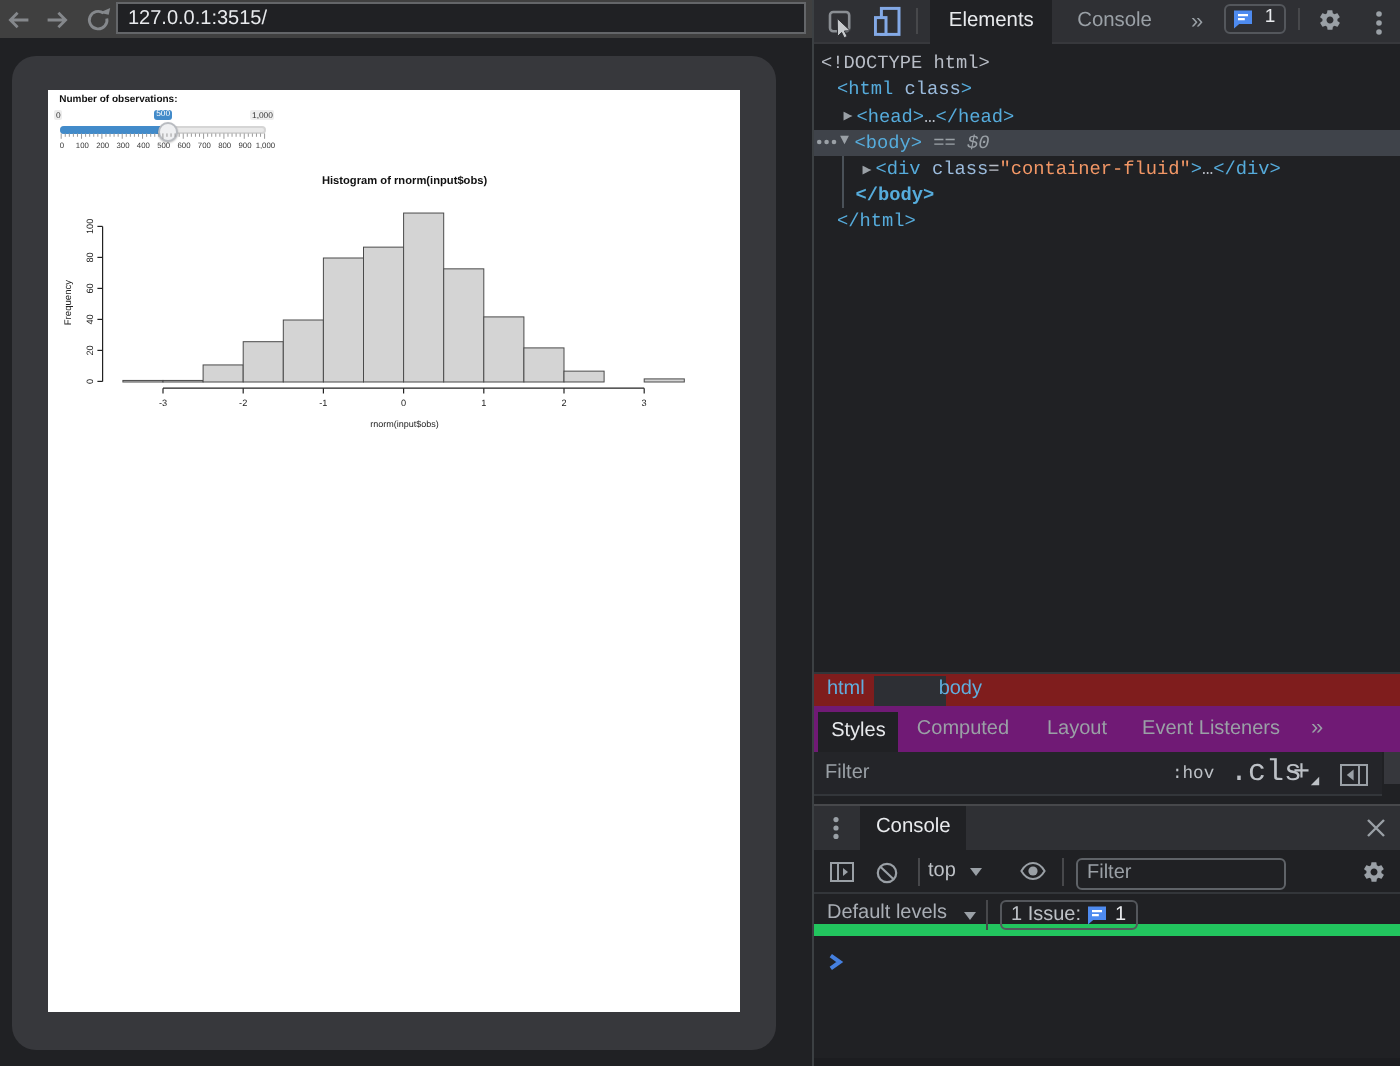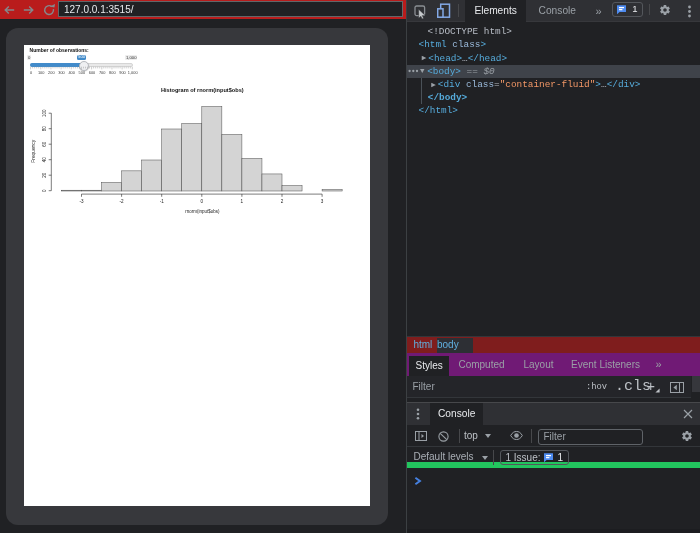--- a/index.html
+++ b/index.html
@@ -9,21 +9,21 @@
   .mono { font-family:"Liberation Mono", monospace; }
   #tree .row { height:13.2px; line-height:13.2px; white-space:pre; }
   #tree i { font-style:normal; color:#56acdc; }
   #tree u { text-decoration:none; color:#9bbbdc; }
   #tree o { color:#f29766; }
   #tree .tw { font-weight:normal; color:#9aa0a6; font-size:7.5px; display:inline-block; width:6.5px; vertical-align:0.5px; }
 </style>
 </head>
 <body>
 
-<div class="abs" id="btoolbar" style="left:0;top:0;width:406px;height:19px;background:#b91c1c;">
+<div class="abs" id="btoolbar" style="left:0;top:0;width:406px;height:19px;background:#404040;">
   <svg class="abs" style="left:2px;top:3px;" width="56" height="14" viewBox="0 0 56 14">
     <g stroke="#85888c" stroke-width="1.4" fill="none">
       <path d="M12.2 7 H3 M6.8 3.4 L3.2 7 L6.8 10.6"></path>
       <path d="M21.8 7 H31 M27.2 3.4 L30.8 7 L27.2 10.6"></path>
     </g>
     <g stroke="#85888c" stroke-width="1.4" fill="none">
       <path d="M49.8 3.6 A 4.4 4.4 0 1 0 51.4 6.2"></path>
     </g>
     <path d="M47.8 3.9 L52.6 3.9 L52.6 0.4 Z" fill="#85888c" transform="rotate(12 50 3)"></path>
   </svg>
@@ -194,41 +194,41 @@
     <svg class="abs" style="left:280px;top:4.5px;" width="5" height="13" viewBox="0 0 5 13">
       <circle cx="2.5" cy="2" r="1.4" fill="#9aa0a6"></circle>
         <circle cx="2.5" cy="6.5" r="1.4" fill="#9aa0a6"></circle>
         <circle cx="2.5" cy="11" r="1.4" fill="#9aa0a6"></circle>
     </svg>
   </div>
 
   <div class="abs mono" id="tree" style="left:0;top:22px;width:293.5px;height:314px;font-size:9.4px;color:#b8bdc6;">
     <div class="abs" style="left:0;top:43px;width:293.5px;height:13.2px;background:#3f434a;"></div>
     <div class="abs" style="left:14.5px;top:56.4px;width:1px;height:25.4px;background:#4a5158;"></div>
-    <div class="abs row" style="left:21px;top:3.2px;">&lt;!DOCTYPE html&gt;</div>
+    <div class="abs row" style="left:4px;top:3.2px;">&lt;!DOCTYPE html&gt;</div>
     <div class="abs row" style="left:12px;top:16.4px;"><i>&lt;html </i><u>class</u><i>&gt;</i></div>
     <div class="abs row" style="left:15.3px;top:29.6px;"><b class="tw">▶</b><i>&lt;head&gt;</i>…<i>&lt;/head&gt;</i></div>
     <div class="abs row" style="left:0;top:42.8px;width:100%;">
       <svg class="abs" style="left:1px;top:4.7px;" width="11" height="4" viewBox="0 0 11 4">
           <circle cx="1.6" cy="2" r="1.15" fill="#9aa0a6"></circle>
           <circle cx="5.3" cy="2" r="1.15" fill="#9aa0a6"></circle>
           <circle cx="9" cy="2" r="1.15" fill="#9aa0a6"></circle>
         </svg>
       <b class="tw abs" style="left:13.5px;top:0;">▼</b>
       <span class="abs" style="left:20.7px;top:0;"><i>&lt;body&gt;</i> <span style="color:#9aa0a6;font-style:italic;">== $0</span></span>
     </div>
     <div class="abs row" style="left:24.8px;top:56px;"><b class="tw">▶</b><i>&lt;div </i><u>class</u><span style="color:#b8bdc6;">=</span><o>"container-fluid"</o><i>&gt;</i>…<i>&lt;/div&gt;</i></div>
     <div class="abs row" style="left:21.3px;top:69.2px;font-weight:bold;"><i>&lt;/body&gt;</i></div>
     <div class="abs row" style="left:12px;top:82.4px;"><i>&lt;/html&gt;</i></div>
   </div>
 
   <div class="abs" style="left:0;top:336px;width:293.5px;height:17px;background:#7f1d1d;border-top:1px solid #33363a;">
     <div class="abs" style="left:30.5px;top:0.5px;width:35.5px;height:16px;background:#2d2f34;"></div>
     <div class="abs" style="left:4.4px;top:0;width:24px;height:16.5px;font-size:10px;color:#61aede;line-height:16.5px;text-align:center;">html</div>
-    <div class="abs" style="left:30.5px;top:0;width:54px;height:16.5px;font-size:10px;color:#61aede;line-height:16.5px;text-align:left;">body</div>
+    <div class="abs" style="left:30.5px;top:0;width:54px;height:16.5px;font-size:10px;color:#61aede;line-height:16.5px;text-align:right;">body</div>
   </div>
 
   <div class="abs" style="left:0;top:353px;width:299px;height:22.5px;background:#701a75;">
     <div class="abs" style="left:2.7px;top:3px;width:40.1px;height:19.5px;background:#202124;"></div>
     <div class="abs" style="left:2.7px;top:3px;width:40.1px;height:19.5px;font-size:10px;color:#e8eaed;text-align:center;line-height:19px;">Styles</div>
     <div class="abs" style="left:47px;top:0;width:56px;height:22.5px;font-size:10px;color:#9aa0a6;text-align:center;line-height:23px;">Computed</div>
     <div class="abs" style="left:112px;top:0;width:40px;height:22.5px;font-size:10px;color:#9aa0a6;text-align:center;line-height:23px;">Layout</div>
     <div class="abs" style="left:163px;top:0;width:72px;height:22.5px;font-size:10px;color:#9aa0a6;text-align:center;line-height:23px;">Event Listeners</div>
     <div class="abs" style="left:244px;top:0;width:16px;height:22.5px;font-size:11px;color:#9aa0a6;text-align:center;line-height:23px;">»</div>
   </div>

